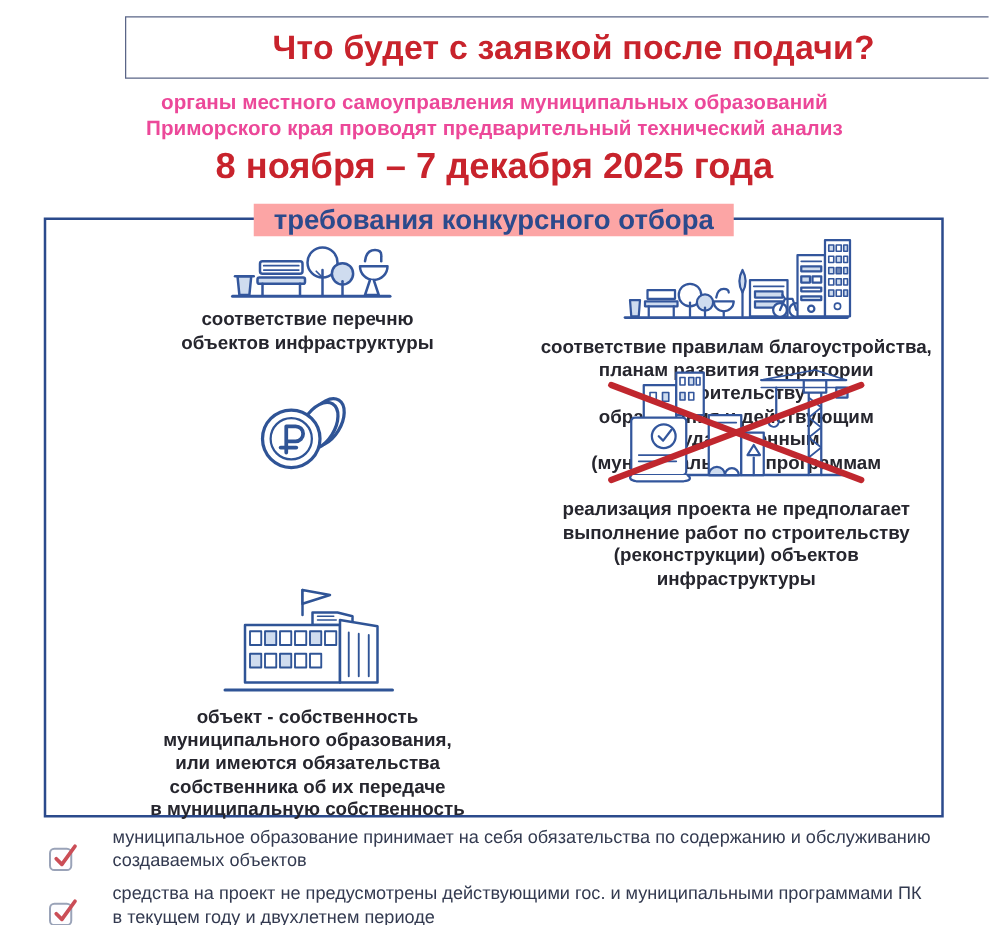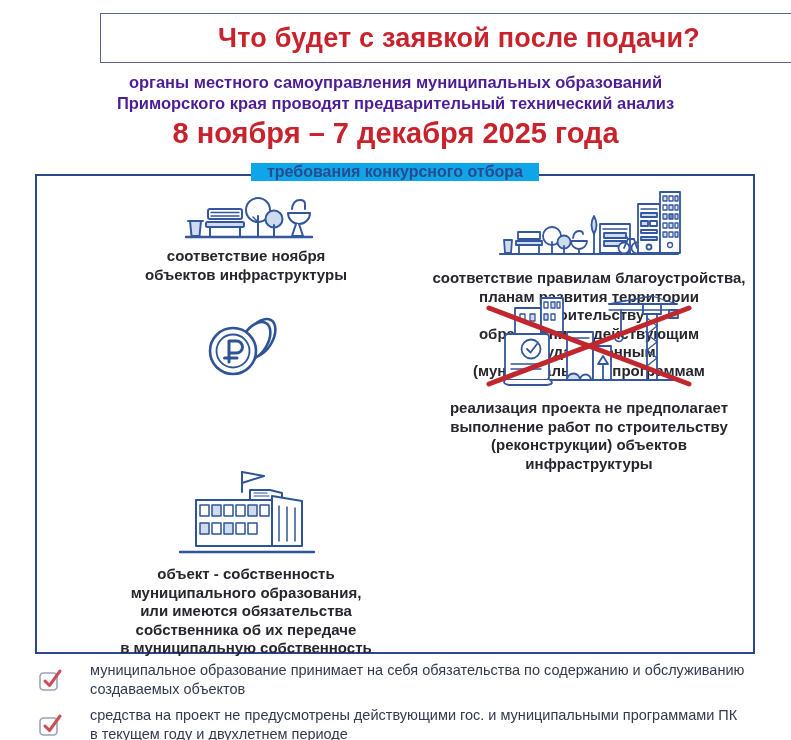--- a/index.html
+++ b/index.html
@@ -10,49 +10,49 @@
   .title-box{
     position:absolute;left:100px;top:13px;width:718px;height:50px;
     border:1.5px solid #5a6587;display:flex;align-items:center;justify-content:center;
     box-sizing:border-box;background:#fff;
   }
   .title-box h1{
     margin:0;font-size:27px;font-weight:bold;color:#c8232c;letter-spacing:.2px;white-space:nowrap;
   }
   .subtitle{
     position:absolute;left:0;top:72px;width:100%;margin:0;text-align:center;
-    font-size:16.5px;font-weight:600;color:#4c1d95;line-height:1.25;white-space:pre-line;
+    font-size:16.5px;font-weight:600;color:#ec4899;line-height:1.25;white-space:pre-line;
   }
   .date-range{
     position:absolute;left:0;top:117px;width:100%;margin:0;text-align:center;
     font-size:29px;font-weight:bold;color:#c8232c;
   }
   .req-box{
     position:absolute;left:35px;top:174px;width:720px;height:480px;
     border:2px solid #2b4a8c;box-sizing:border-box;background:#fff;
   }
   .req-legend{
     position:absolute;top:-13px;left:50%;transform:translateX(-50%);
-    background:#0ea5e9;padding:0 16px;font-size:16px;font-weight:bold;color:#2b4a8c;white-space:nowrap;
+    background:#fca5a5;padding:0 16px;font-size:22px;font-weight:bold;color:#2b4a8c;white-space:nowrap;
   }
   .req-grid{
     display:grid;grid-template-columns:358px 328px;grid-template-rows:108px 172px 188px;
     padding:8px 0 0 30px;
   }
   .cell{display:flex;flex-direction:column;align-items:center;}
   .icon-wrap{display:flex;align-items:flex-end;justify-content:center;margin-bottom:5px;}
   .c1 .icon-wrap,.c2 .icon-wrap{height:56px;}
   .c3 .icon-wrap,.c4 .icon-wrap{height:86px;}
   .c5 .icon-wrap,.c6 .icon-wrap{height:102px;}
   .caption{
     margin:2px 0 0;font-size:15px;font-weight:bold;color:#26262e;text-align:center;
     line-height:1.24;white-space:pre-line;max-width:345px;
   }
   .notes{position:absolute;left:38px;top:661px;width:716px;}
-  .note{display:flex;align-items:center;margin-bottom:7px;}
+  .note{display:flex;align-items:flex-end;margin-bottom:7px;}
   .note .cb{flex:0 0 auto;margin:1px 26px 0 0;}
   .note p{
     margin:0;font-size:14.5px;font-weight:500;color:#333a50;line-height:1.3;white-space:pre-line;
   }
   svg{display:block;}
 </style>
 </head>
 <body>
 
 <div class="page">
@@ -87,21 +87,21 @@
                 <line x1="82" y1="34" x2="77" y2="29" stroke-width="1.4"></line>
               <circle cx="98" cy="31" r="8.5" fill="#cfdcef"></circle>
               <line x1="98" y1="37" x2="98" y2="48"></line>
               <path d="M116 21 q1 -9 8 -9 q5 0 5 4"></path>
               <line x1="129" y1="17" x2="129" y2="21"></line>
               <path d="M112 25 h22 a11 11 0 0 1 -22 0 Z" fill="#fff"></path>
               <path d="M120 36 l-4 12 h11 l-4 -12" fill="#fff"></path>
             </g>
           </svg>
         </div>
-        <p class="caption">соответствие ноября
+        <p class="caption">соответствие перечню
 объектов инфраструктуры</p>
       </div>
 
 
       <div class="cell c3">
         <div class="icon-wrap">
           <svg width="190" height="78" viewBox="0 0 190 78">
             <g fill="none" stroke="#33569c" stroke-width="1.8" stroke-linecap="round" stroke-linejoin="round">
               <line x1="6" y1="70" x2="184" y2="70" stroke-width="2.2"></line>
               <path d="M10 56 h8 l-1 13 h-6 Z" fill="#cfdcef"></path>

